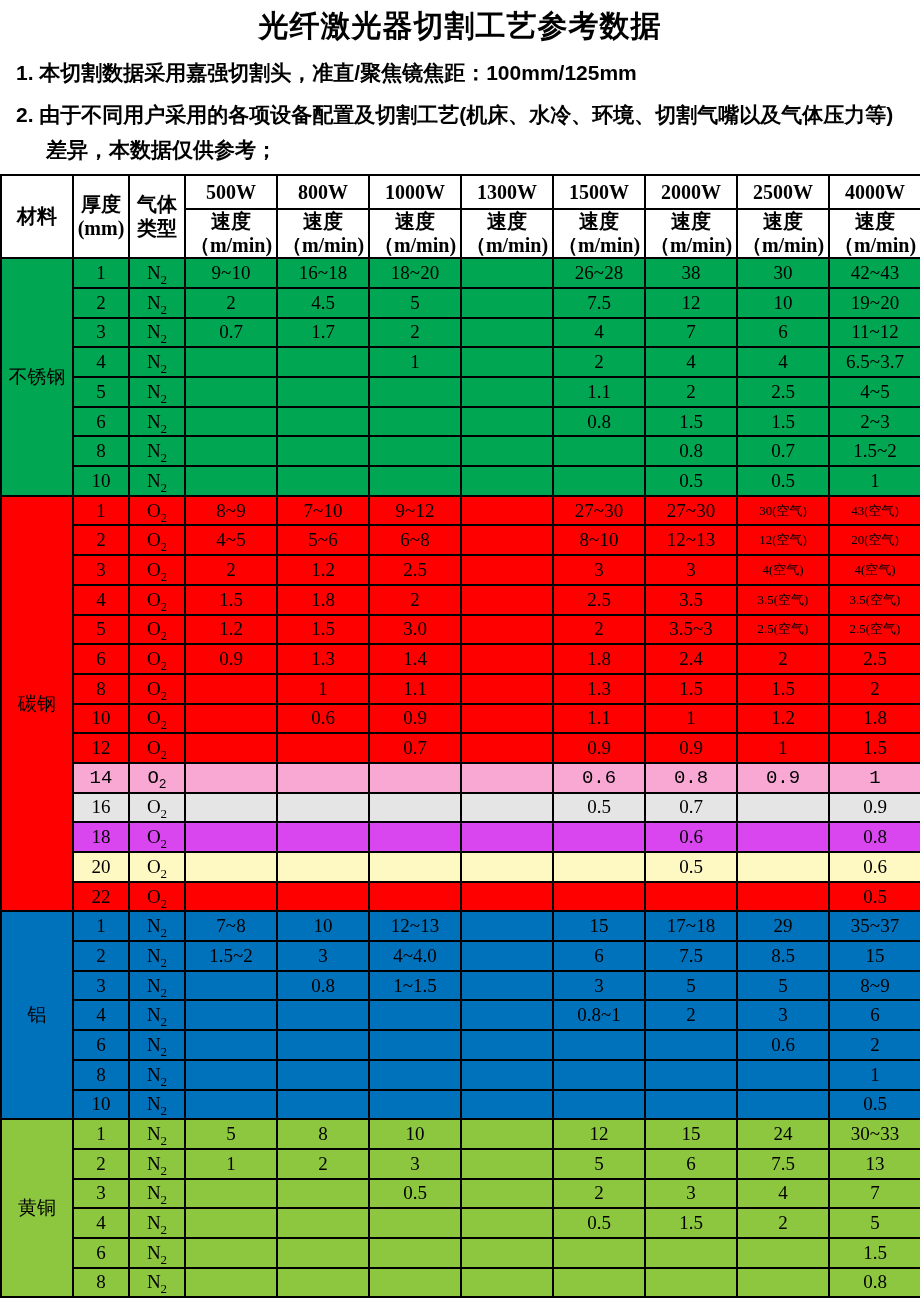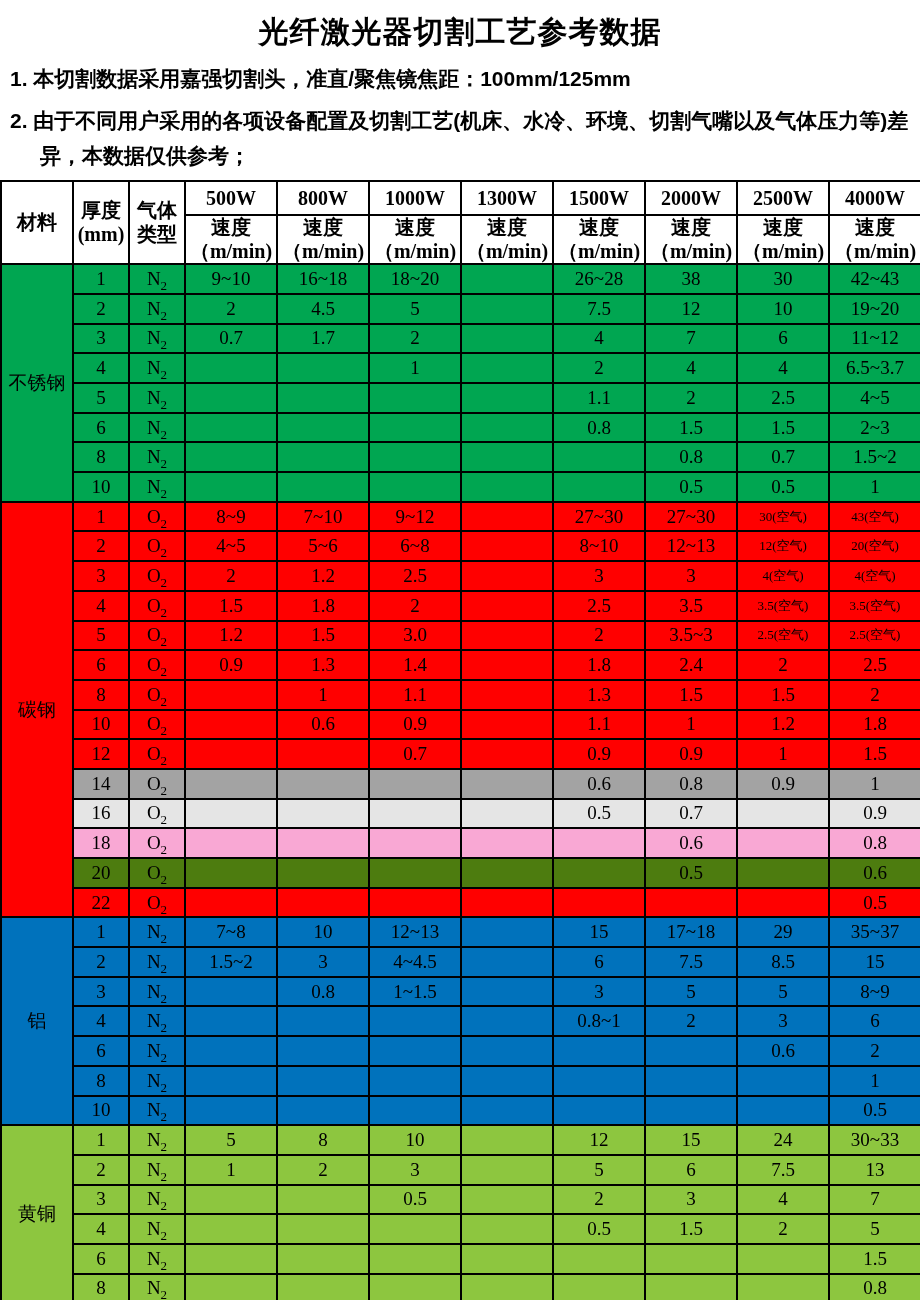--- a/index.html
+++ b/index.html
@@ -8,33 +8,33 @@
     width: 920px;
     height: 1300px;
     background: #ffffff;
     overflow: hidden;
     font-family: "Liberation Serif", "DejaVu Serif", serif;
     color: #000;
   }
   .page { width: 920px; height: 1300px; }
 
   .title {
-    margin: 12px 0 8px 0;
+    margin: 6px 0 8px 0;
     text-align: center;
     font-family: Liberation Serif, serif;
     font-weight: bold;
     font-size: 30px;
     letter-spacing: 1px;
   }
 
   .notes {
     font-family: "Liberation Sans", "DejaVu Sans", sans-serif;
     font-weight: bold;
     font-size: 21px;
-    padding: 0 6px 0 10px;
+    padding: 0 6px 0 16px;
   }
   .note { margin: 6px 0; line-height: 1.7; }
   .note-hanging { padding-left: 30px; text-indent: -30px; }
 
   table.data-table {
     border-collapse: collapse;
     table-layout: fixed;
     width: 920px;
     height: 1120px;
   }
@@ -321,21 +321,21 @@
           <td class="gas-cell">O<sub>2</sub></td>
           <td class="speed-cell"></td>
           <td class="speed-cell"></td>
           <td class="speed-cell">0.7</td>
           <td class="speed-cell"></td>
           <td class="speed-cell">0.9</td>
           <td class="speed-cell">0.9</td>
           <td class="speed-cell">1</td>
           <td class="speed-cell">1.5</td>
         </tr>
-        <tr class="data-row" style="background-color: #a3a3a3;">
+        <tr class="data-row" style="background-color: #f9a8d4; font-family: Liberation Mono, monospace;">
           <td class="thickness-cell">14</td>
           <td class="gas-cell">O<sub>2</sub></td>
           <td class="speed-cell"></td>
           <td class="speed-cell"></td>
           <td class="speed-cell"></td>
           <td class="speed-cell"></td>
           <td class="speed-cell">0.6</td>
           <td class="speed-cell">0.8</td>
           <td class="speed-cell">0.9</td>
           <td class="speed-cell">1</td>
@@ -345,33 +345,33 @@
           <td class="gas-cell">O<sub>2</sub></td>
           <td class="speed-cell"></td>
           <td class="speed-cell"></td>
           <td class="speed-cell"></td>
           <td class="speed-cell"></td>
           <td class="speed-cell">0.5</td>
           <td class="speed-cell">0.7</td>
           <td class="speed-cell"></td>
           <td class="speed-cell">0.9</td>
         </tr>
-        <tr class="data-row" style="background-color: #f9a8d4;">
+        <tr class="data-row" style="background-color: #d946ef;">
           <td class="thickness-cell">18</td>
           <td class="gas-cell">O<sub>2</sub></td>
           <td class="speed-cell"></td>
           <td class="speed-cell"></td>
           <td class="speed-cell"></td>
           <td class="speed-cell"></td>
           <td class="speed-cell"></td>
           <td class="speed-cell">0.6</td>
           <td class="speed-cell"></td>
           <td class="speed-cell">0.8</td>
         </tr>
-        <tr class="data-row" style="background-color: #4d7c0f;">
+        <tr class="data-row" style="background-color: #fef9c3;">
           <td class="thickness-cell">20</td>
           <td class="gas-cell">O<sub>2</sub></td>
           <td class="speed-cell"></td>
           <td class="speed-cell"></td>
           <td class="speed-cell"></td>
           <td class="speed-cell"></td>
           <td class="speed-cell"></td>
           <td class="speed-cell">0.5</td>
           <td class="speed-cell"></td>
           <td class="speed-cell">0.6</td>
@@ -399,21 +399,21 @@
           <td class="speed-cell">15</td>
           <td class="speed-cell">17~18</td>
           <td class="speed-cell">29</td>
           <td class="speed-cell">35~37</td>
         </tr>
         <tr class="data-row" style="background-color: rgb(0, 114, 188);">
           <td class="thickness-cell">2</td>
           <td class="gas-cell">N<sub>2</sub></td>
           <td class="speed-cell">1.5~2</td>
           <td class="speed-cell">3</td>
-          <td class="speed-cell">4~4.5</td>
+          <td class="speed-cell">4~4.0</td>
           <td class="speed-cell"></td>
           <td class="speed-cell">6</td>
           <td class="speed-cell">7.5</td>
           <td class="speed-cell">8.5</td>
           <td class="speed-cell">15</td>
         </tr>
         <tr class="data-row" style="background-color: rgb(0, 114, 188);">
           <td class="thickness-cell">3</td>
           <td class="gas-cell">N<sub>2</sub></td>
           <td class="speed-cell"></td>

